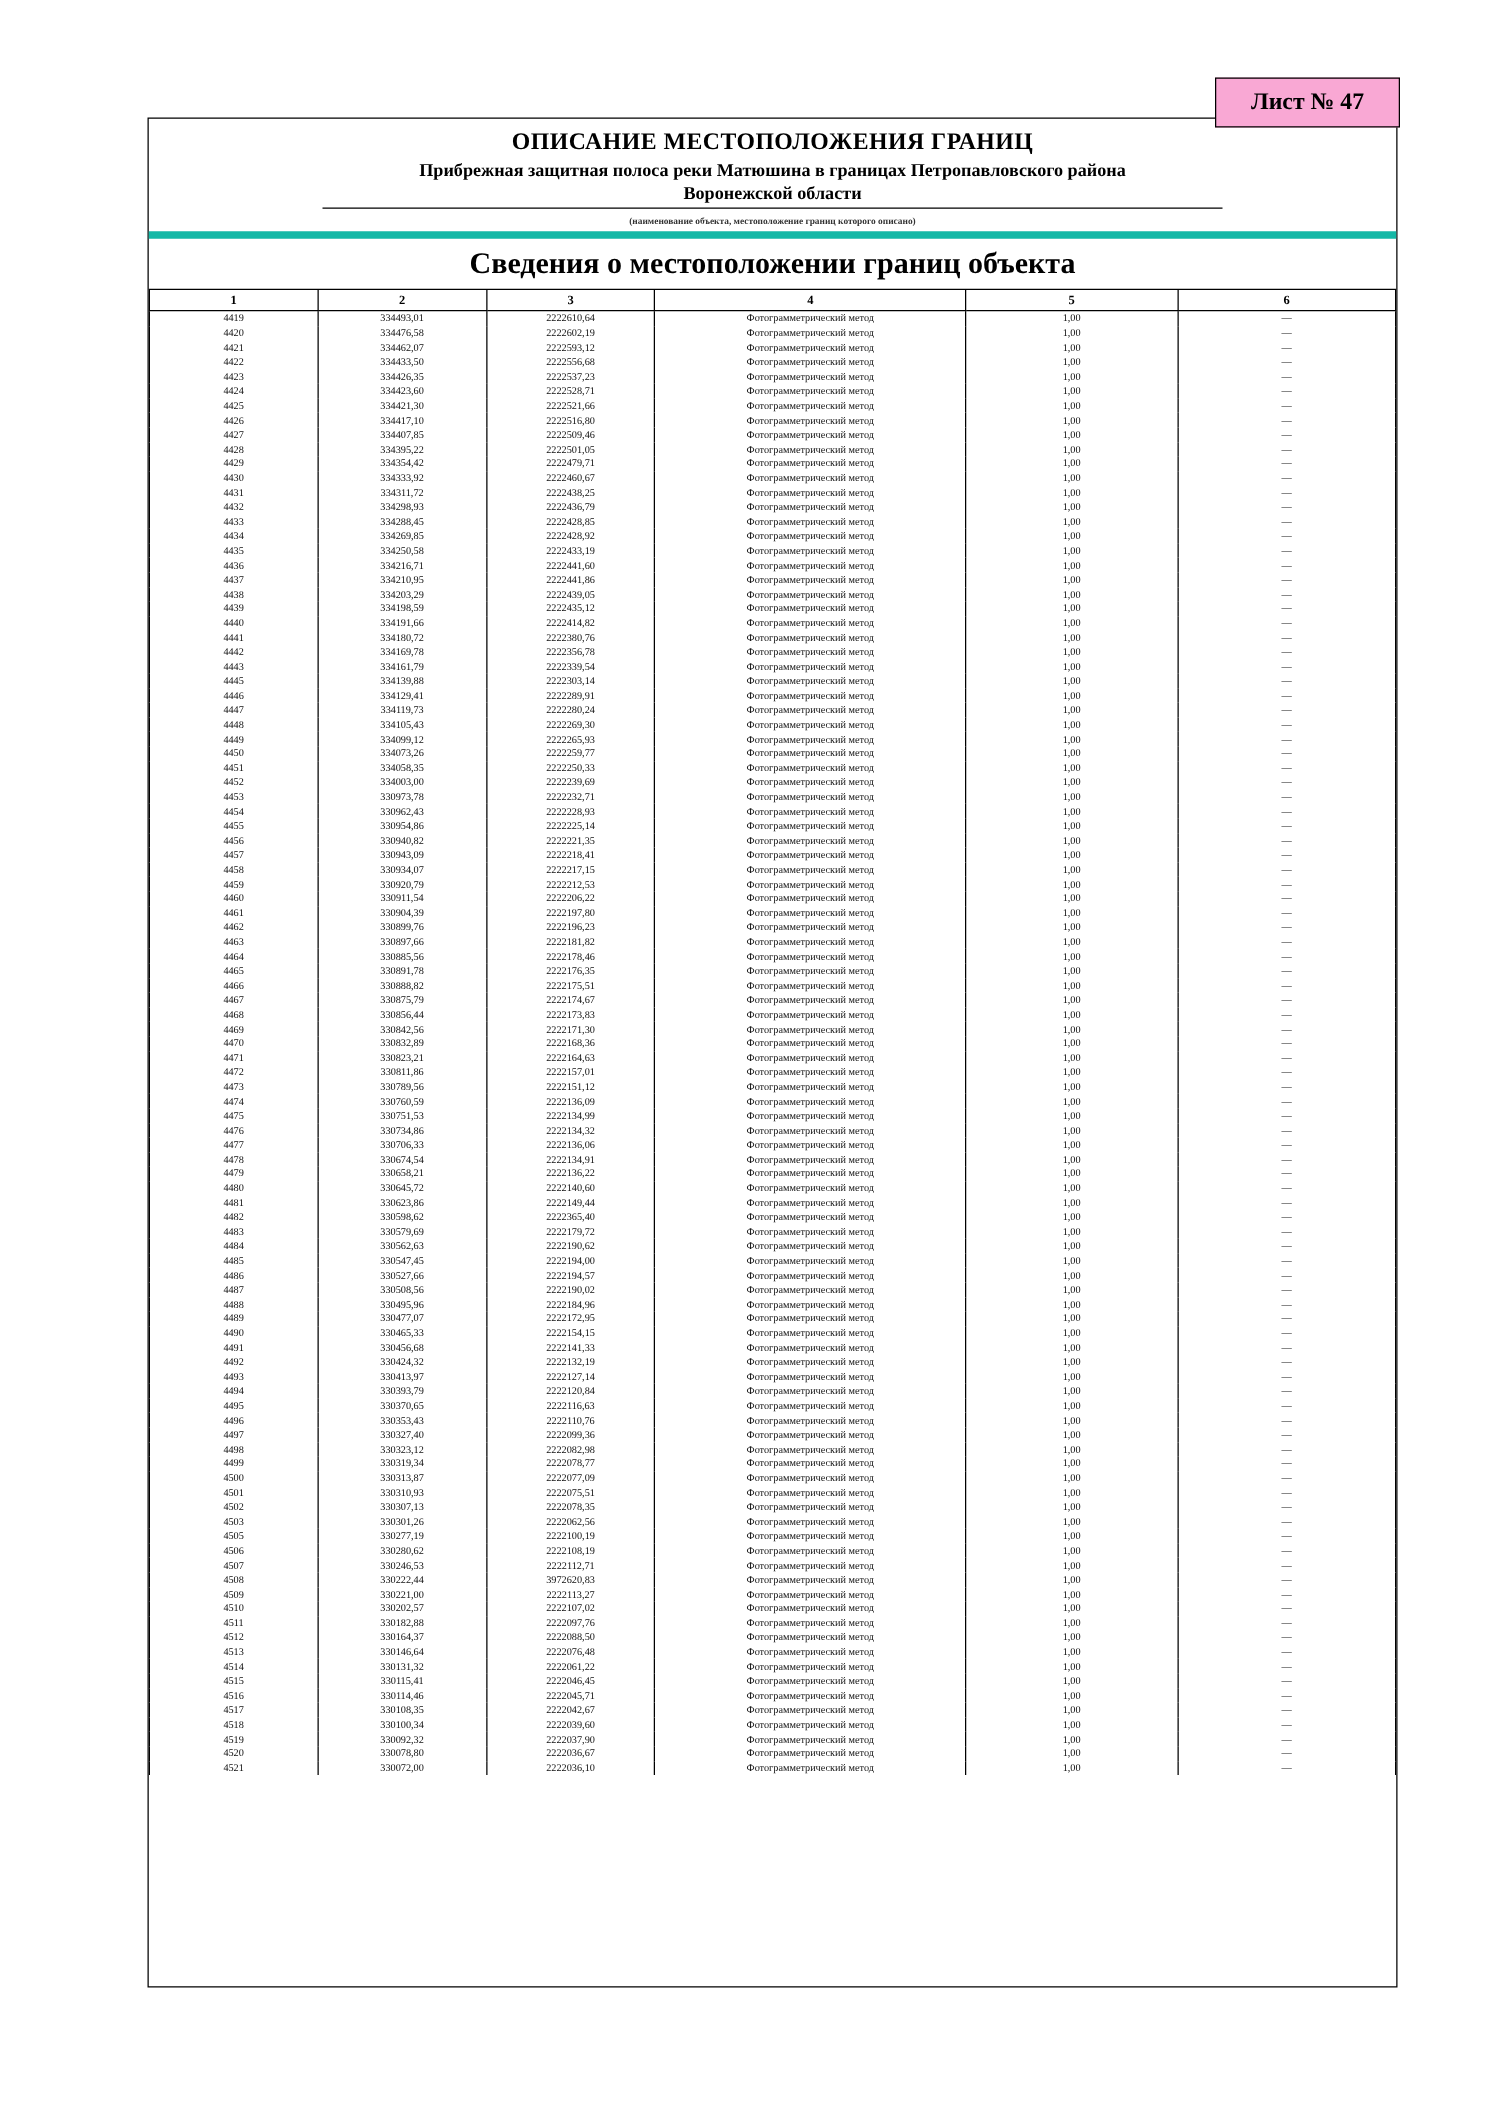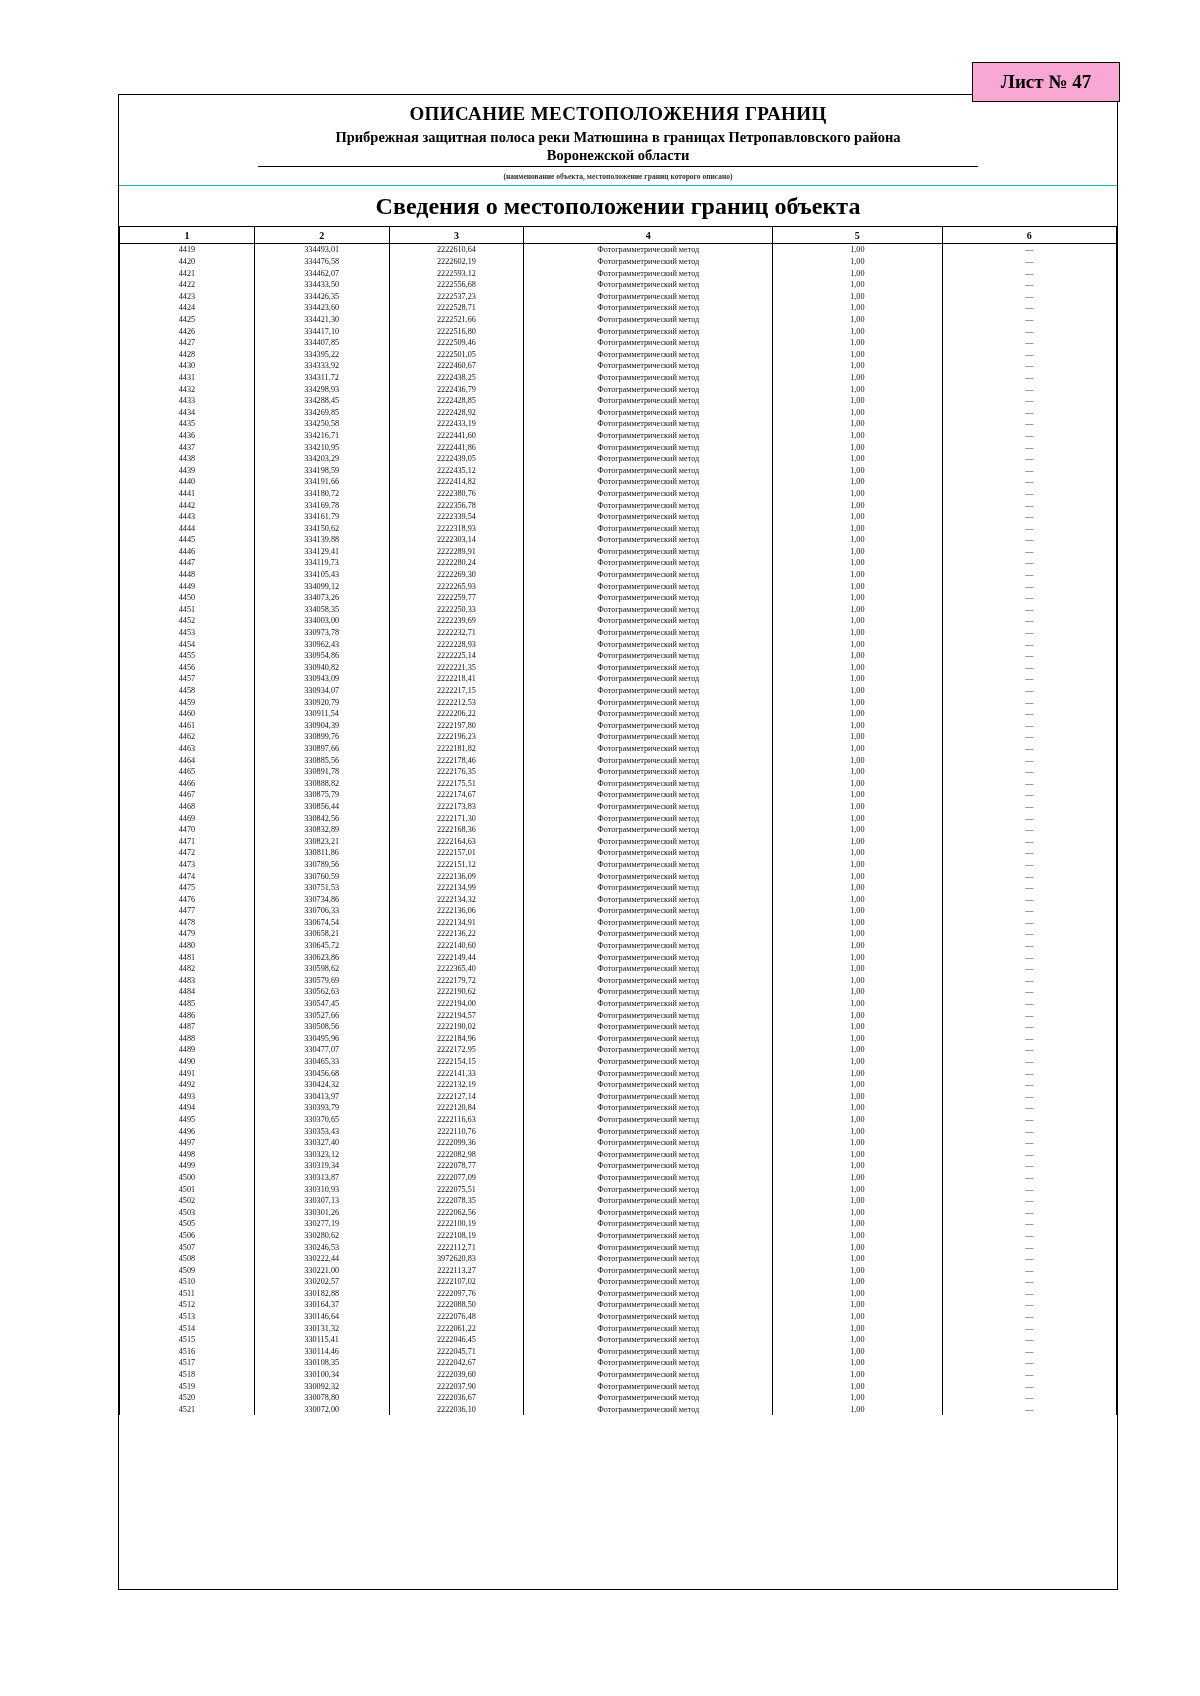--- a/index.html
+++ b/index.html
@@ -41,21 +41,21 @@
     position: absolute;
     left: 118px;
     top: 94px;
     width: 1000px;
     height: 1496px;
     border: 1px solid #000;
     box-sizing: border-box;
     background: #fff;
   }
   .header-block {
-    border-bottom: 1px solid #14b8a6;
+    border-bottom: 6px solid #14b8a6;
     padding: 8px 12px 4px 12px;
     text-align: center;
   }
   .title-main {
     font-size: 19px;
     font-weight: bold;
     letter-spacing: 0.4px;
     margin-bottom: 3px;
   }
   .title-sub {
@@ -229,20 +229,28 @@
             </tr>
             <tr class="data">
               <td class="c1 first">4428</td>
               <td class="c2">334395,22</td>
               <td class="c3">2222501,05</td>
               <td class="c4 method">Фотограмметрический метод</td>
               <td class="c5">1,00</td>
               <td class="c6 last">—</td>
             </tr>
             <tr class="data">
+              <td class="c1 first">4429</td>
+              <td class="c2">334354,42</td>
+              <td class="c3">2222479,71</td>
+              <td class="c4 method">Фотограмметрический метод</td>
+              <td class="c5">1,00</td>
+              <td class="c6 last">—</td>
+            </tr>
+            <tr class="data">
               <td class="c1 first">4430</td>
               <td class="c2">334333,92</td>
               <td class="c3">2222460,67</td>
               <td class="c4 method">Фотограмметрический метод</td>
               <td class="c5">1,00</td>
               <td class="c6 last">—</td>
             </tr>
             <tr class="data">
               <td class="c1 first">4431</td>
               <td class="c2">334311,72</td>
@@ -336,28 +344,20 @@
               <td class="c2">334169,78</td>
               <td class="c3">2222356,78</td>
               <td class="c4 method">Фотограмметрический метод</td>
               <td class="c5">1,00</td>
               <td class="c6 last">—</td>
             </tr>
             <tr class="data">
               <td class="c1 first">4443</td>
               <td class="c2">334161,79</td>
               <td class="c3">2222339,54</td>
-              <td class="c4 method">Фотограмметрический метод</td>
-              <td class="c5">1,00</td>
-              <td class="c6 last">—</td>
-            </tr>
-            <tr class="data">
-              <td class="c1 first">4444</td>
-              <td class="c2">334150,62</td>
-              <td class="c3">2222318,93</td>
               <td class="c4 method">Фотограмметрический метод</td>
               <td class="c5">1,00</td>
               <td class="c6 last">—</td>
             </tr>
             <tr class="data">
               <td class="c1 first">4445</td>
               <td class="c2">334139,88</td>
               <td class="c3">2222303,14</td>
               <td class="c4 method">Фотограмметрический метод</td>
               <td class="c5">1,00</td>

